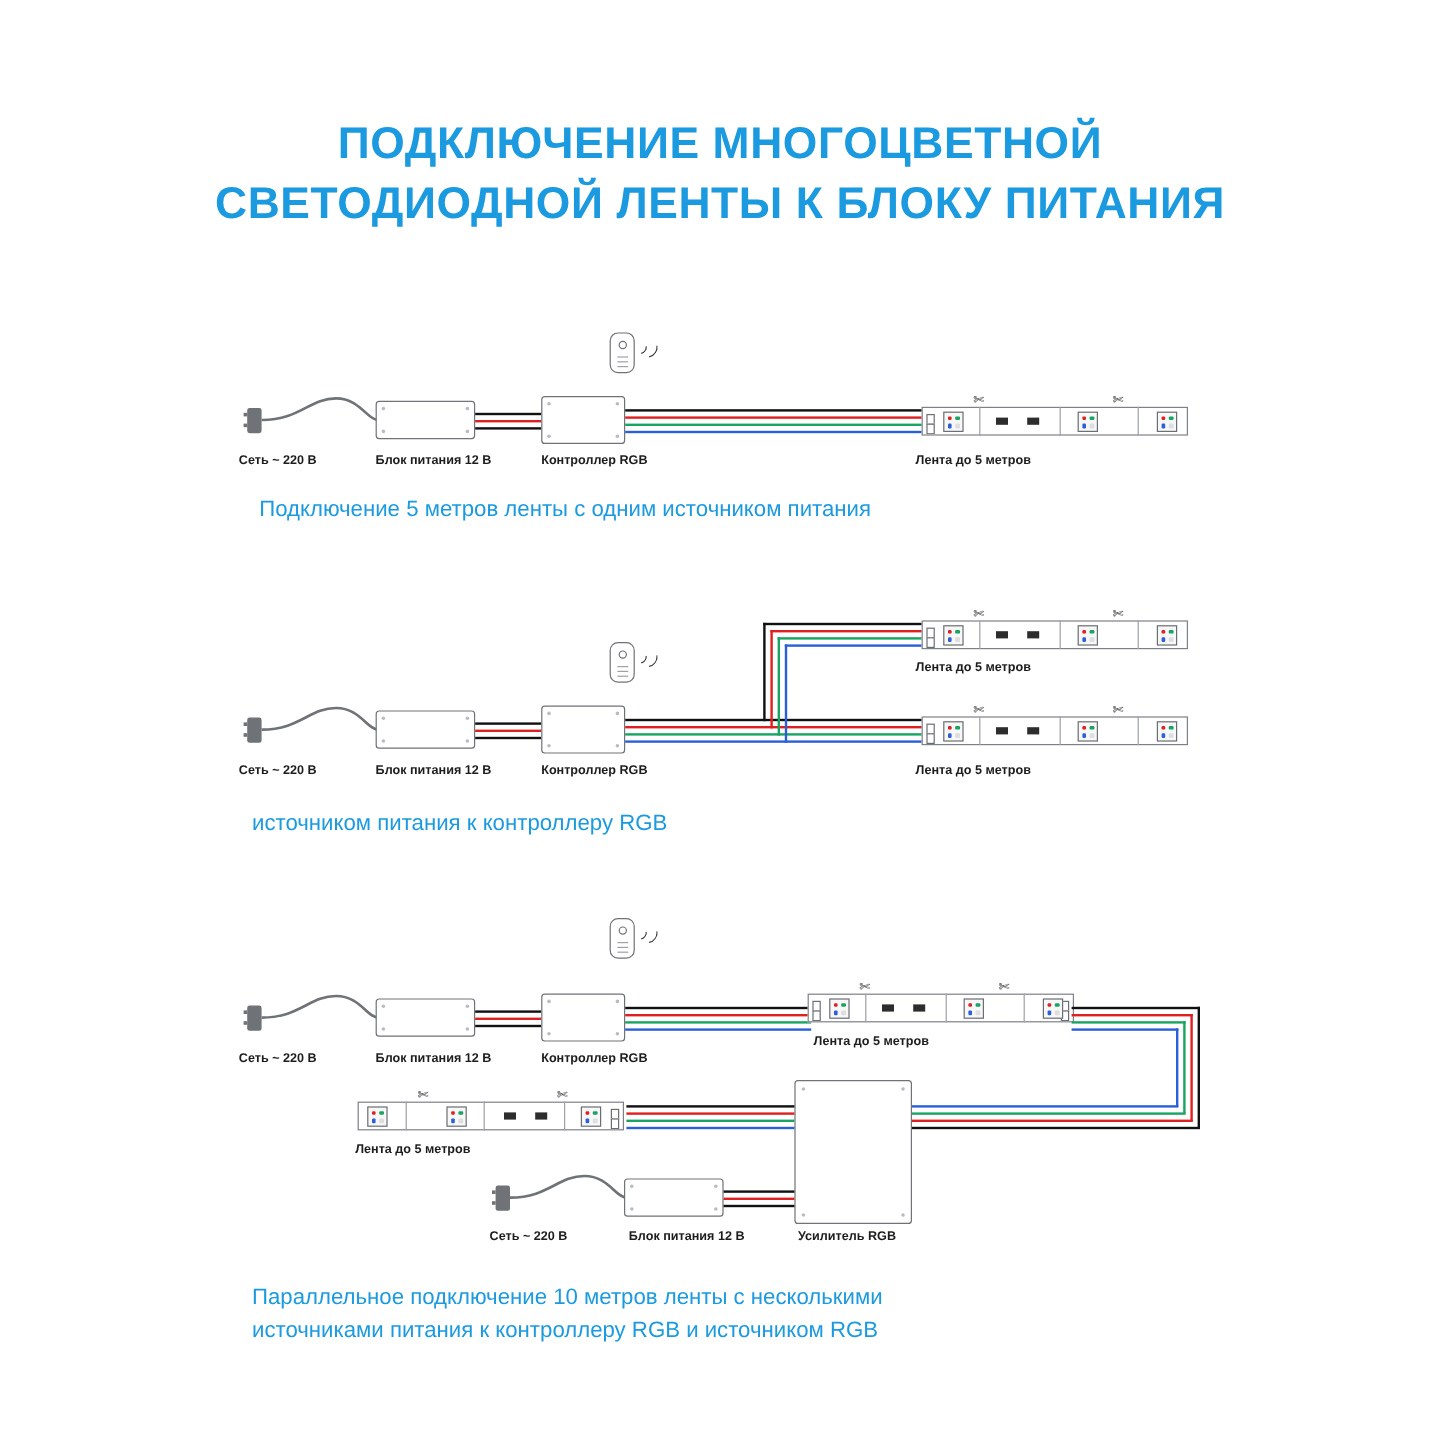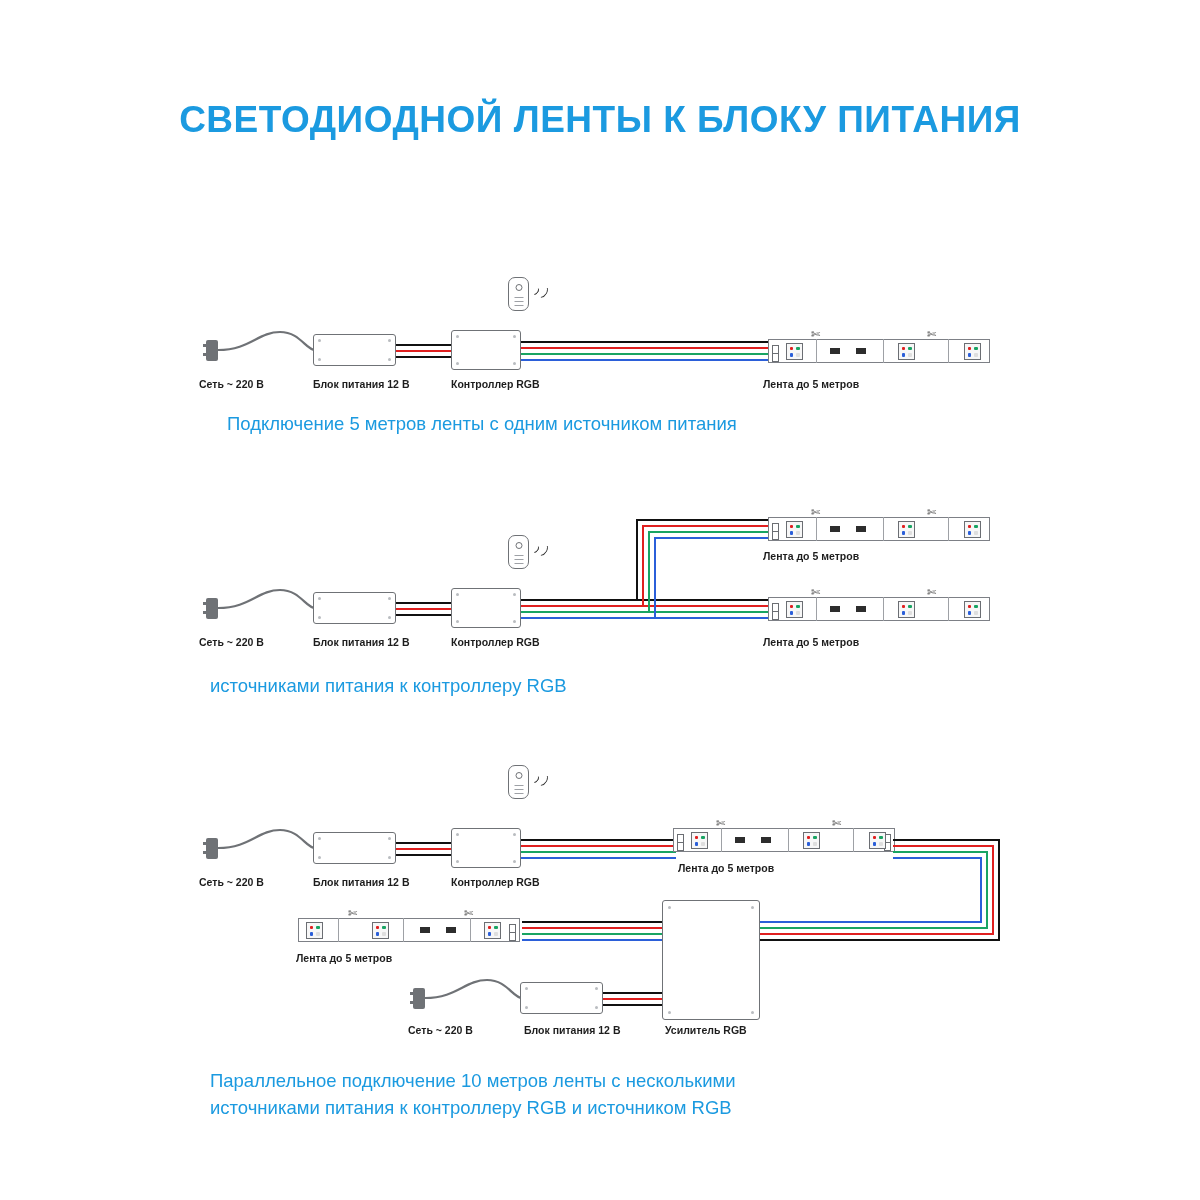--- a/index.html
+++ b/index.html
@@ -155,20 +155,21 @@
     border-bottom-color: transparent;
     border-top-color: transparent;
   }
 </style>
 </head>
 <body>
 
 <div class="page">
 
   <div class="title">
+    <span class="line">ПОДКЛЮЧЕНИЕ МНОГОЦВЕТНОЙ</span>
     <span class="line">СВЕТОДИОДНОЙ ЛЕНТЫ К БЛОКУ ПИТАНИЯ</span>
   </div>
 
   <div class="diagram" style="left:0;top:0;width:1200px;height:400px;">
 
     <div class="remote" style="left:508px;top:277px;">
       <span class="btn"></span>
       <span class="ln" style="top:19px;"></span>
       <span class="ln" style="top:23px;"></span>
       <span class="ln" style="top:27px;"></span>
@@ -244,21 +245,21 @@
       <span class="scissors" style="left:43px;top:-4px;">✄</span>
       <span class="scissors" style="left:159px;top:-4px;">✄</span>
     </div>
 
     <div class="label" style="left:199px;top:378px;">Сеть ~ 220 В</div>
     <div class="label" style="left:313px;top:378px;">Блок питания 12 В</div>
     <div class="label" style="left:451px;top:378px;">Контроллер RGB</div>
     <div class="label" style="left:763px;top:378px;">Лента до 5 метров</div>
   </div>
 
-  <div class="caption" style="left:227px;top:411px;width:820px;">
+  <div class="caption" style="left:216px;top:411px;width:820px;">
     <span class="line">Подключение 5 метров ленты с одним источником питания</span>
   </div>
 
   <div class="diagram" style="left:0;top:0;width:1200px;height:720px;">
 
     <div class="remote" style="left:508px;top:535px;">
       <span class="btn"></span>
       <span class="ln" style="top:19px;"></span>
       <span class="ln" style="top:23px;"></span>
       <span class="ln" style="top:27px;"></span>
@@ -371,21 +372,21 @@
       <span class="scissors" style="left:159px;top:-4px;">✄</span>
     </div>
 
     <div class="label" style="left:199px;top:636px;">Сеть ~ 220 В</div>
     <div class="label" style="left:313px;top:636px;">Блок питания 12 В</div>
     <div class="label" style="left:451px;top:636px;">Контроллер RGB</div>
     <div class="label" style="left:763px;top:636px;">Лента до 5 метров</div>
   </div>
 
   <div class="caption" style="left:210px;top:673px;width:840px;">
-    <span class="line">источниками питания к контроллеру RGB</span>
+    <span class="line">источником питания к контроллеру RGB</span>
   </div>
 
   <div class="diagram" style="left:0;top:0;width:1200px;height:1060px;">
 
     <div class="remote" style="left:508px;top:765px;">
       <span class="btn"></span>
       <span class="ln" style="top:19px;"></span>
       <span class="ln" style="top:23px;"></span>
       <span class="ln" style="top:27px;"></span>
     </div>

